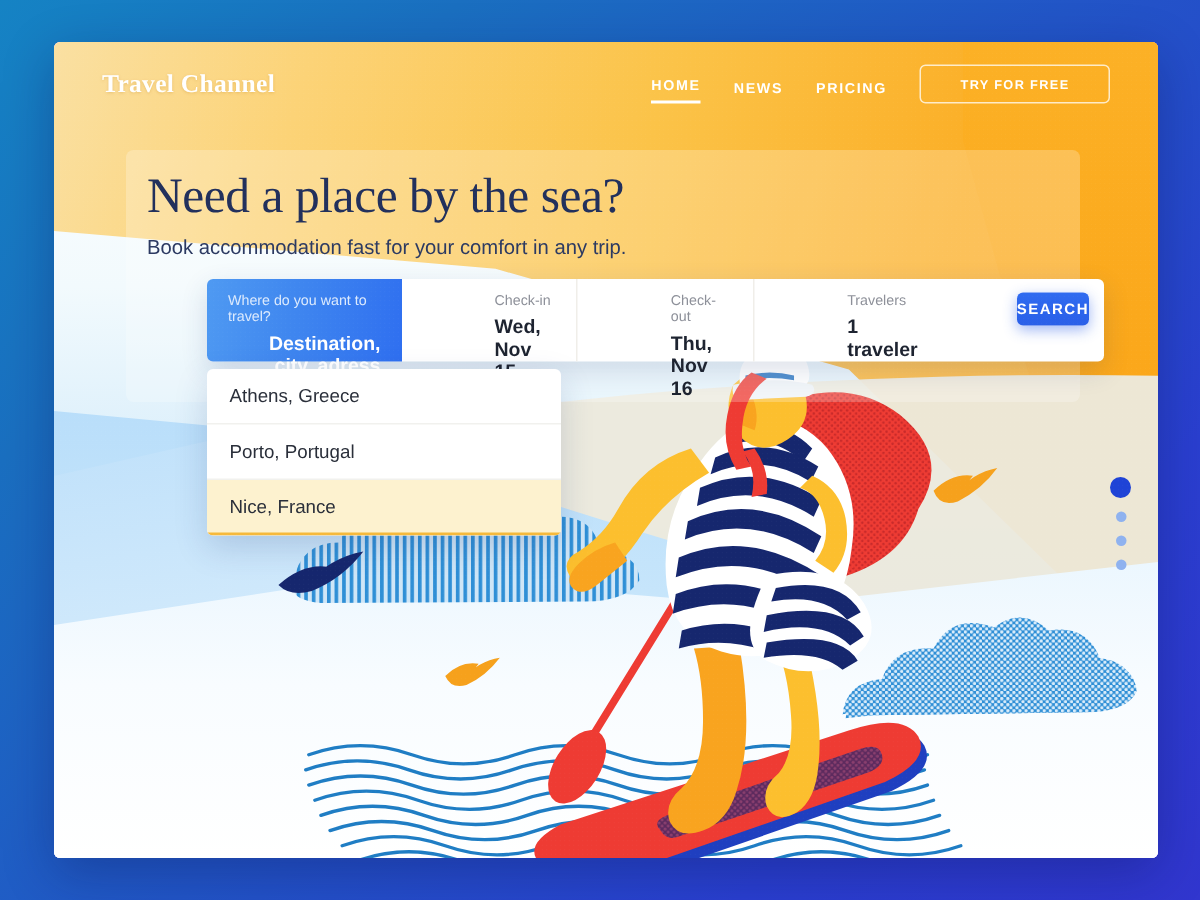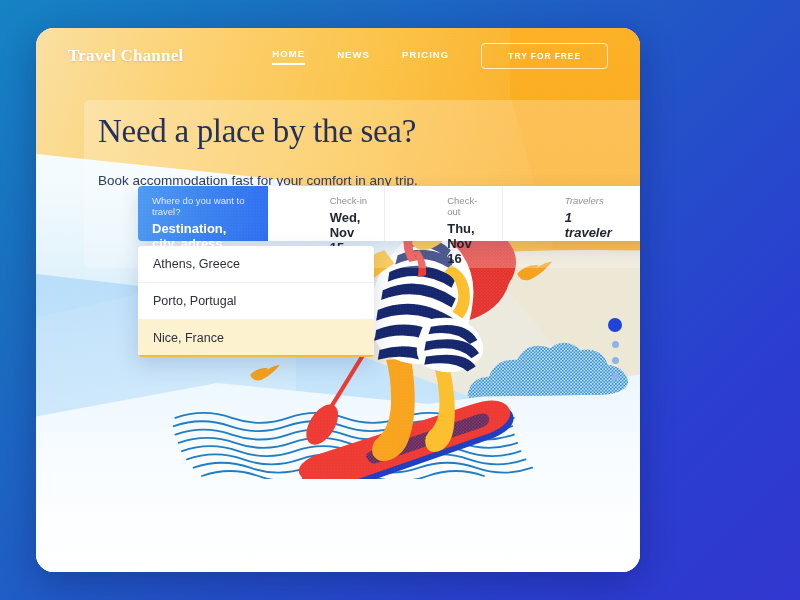--- a/index.html
+++ b/index.html
@@ -5,22 +5,22 @@
   * { box-sizing: border-box; margin:0; padding:0; }
   html,body { width:800px; height:600px; overflow:hidden; }
   body {
     font-family: "Liberation Sans", sans-serif;
     background: linear-gradient(135deg, #1583c4 0%, #1a6fc0 22%, #2352c8 55%, #2a3fd0 78%, #3136cf 100%);
     position: relative;
   }
 
   
   #card {
-    position:absolute; left:36px; top:28px; width:604px; height:544px;
-    border-radius:18px; overflow:hidden;
+    position:absolute; left:36px; top:28px; width:736px; height:544px;
+    border-radius:4px; overflow:hidden;
     box-shadow: 0 10px 34px rgba(10,20,80,.32);
     background:#d946ef;
   }
 
   
   .layer { position:absolute; inset:0; }
   #sky {
     background: linear-gradient(180deg,#ffffff 0%, #f2fafd 30%, #cfe9fa 62%, #bfe2f8 100%);
   }
   
@@ -60,21 +60,21 @@
   
   #header{
     position:absolute; left:0; top:0; width:100%; height:56px;
     display:flex; align-items:center; padding:0 32px; z-index:30;
   }
   #brand{
     font-family:"Liberation Serif", serif; font-weight:bold;
     font-size:17px; color:#ffffff; letter-spacing:.2px;
     text-shadow:0 1px 2px rgba(180,110,0,.25);
   }
-  #nav{ margin-left:auto; display:flex; align-items:center; gap:32px; }
+  #nav{ margin-left:auto; display:flex; align-items:flex-end; gap:22px; }
   .navlink{
     font-size:9.5px; font-weight:bold; letter-spacing:1.1px; color:#ffffff;
     text-decoration:none; padding-bottom:4px; cursor:pointer;
   }
   .navlink.active{ border-bottom:2px solid #ffffff; }
   #trybtn{
     font-size:8.5px; font-weight:bold; letter-spacing:.9px; color:#fff;
     border:1px solid rgba(255,255,255,.75); border-radius:4px;
     padding:7px 26px; cursor:pointer; background:transparent;
     font-family:"Liberation Sans", sans-serif;
@@ -85,42 +85,42 @@
     position:absolute; left:48px; top:72px; width:636px; height:168px;
     background: rgba(255,255,255,.24);
     border-radius:5px; z-index:20;
   }
   #heroInner{ position:absolute; left:62px; top:86px; z-index:25; width:620px; }
   #headline{
     font-family:"Liberation Serif", serif; font-weight:normal;
     font-size:33px; color:#22305c; letter-spacing:-.3px; line-height:1.08;
   }
   #subhead{
-    margin-top:23px; font-size:13.5px; color:#2c3a62; font-weight:400;
+    margin-top:7px; font-size:13.5px; color:#2c3a62; font-weight:400;
   }
 
   
   #searchbar{
     position:absolute; left:102px; top:158px; width:598px; height:55px;
     background:#ffffff; border-radius:4px; display:flex; z-index:40;
     box-shadow:0 6px 18px rgba(40,60,120,.16);
     gap:48px;
   }
   .field{ position:relative; padding:9px 14px 0 14px; border-right:1px solid #f0eee9; }
   .field .lbl{ font-size:9.5px; color:#8d9099; margin-bottom:4px; }
   .field .val{ font-size:13px; color:#1d2330; font-weight:bold; }
   #f-dest{
     width:236px; border-radius:4px 0 0 4px; border-right:none;
     background:linear-gradient(100deg,#4f9af2 0%, #3f86ef 45%, #2f6ff0 100%);
   }
   #f-dest .lbl{ color:#dceafd; }
-  #f-dest .val{ color:#ffffff; }
+  #f-dest .val{ color:#ffffff;text-align:right; }
   #f-in{ width:112px; }
   #f-out{ width:112px; }
-  #f-trav{ width:90px; border-right:none;font-style:italic; }
+  #f-trav{ width:90px; border-right:none; }
   #searchbtn{
     margin:9px 10px 24px 4px; width:74px; border-radius:4px;
     background:linear-gradient(180deg,#2f6bf0 0%, #2a5fe8 100%);
     color:#fff; font-size:10px; font-weight:bold; letter-spacing:1px;
     display:flex; align-items:center; justify-content:center; cursor:pointer;
     border:none; font-family:"Liberation Sans", sans-serif;
     box-shadow:0 3px 9px rgba(45,95,232,.45);
     text-align:center;
   }
 

